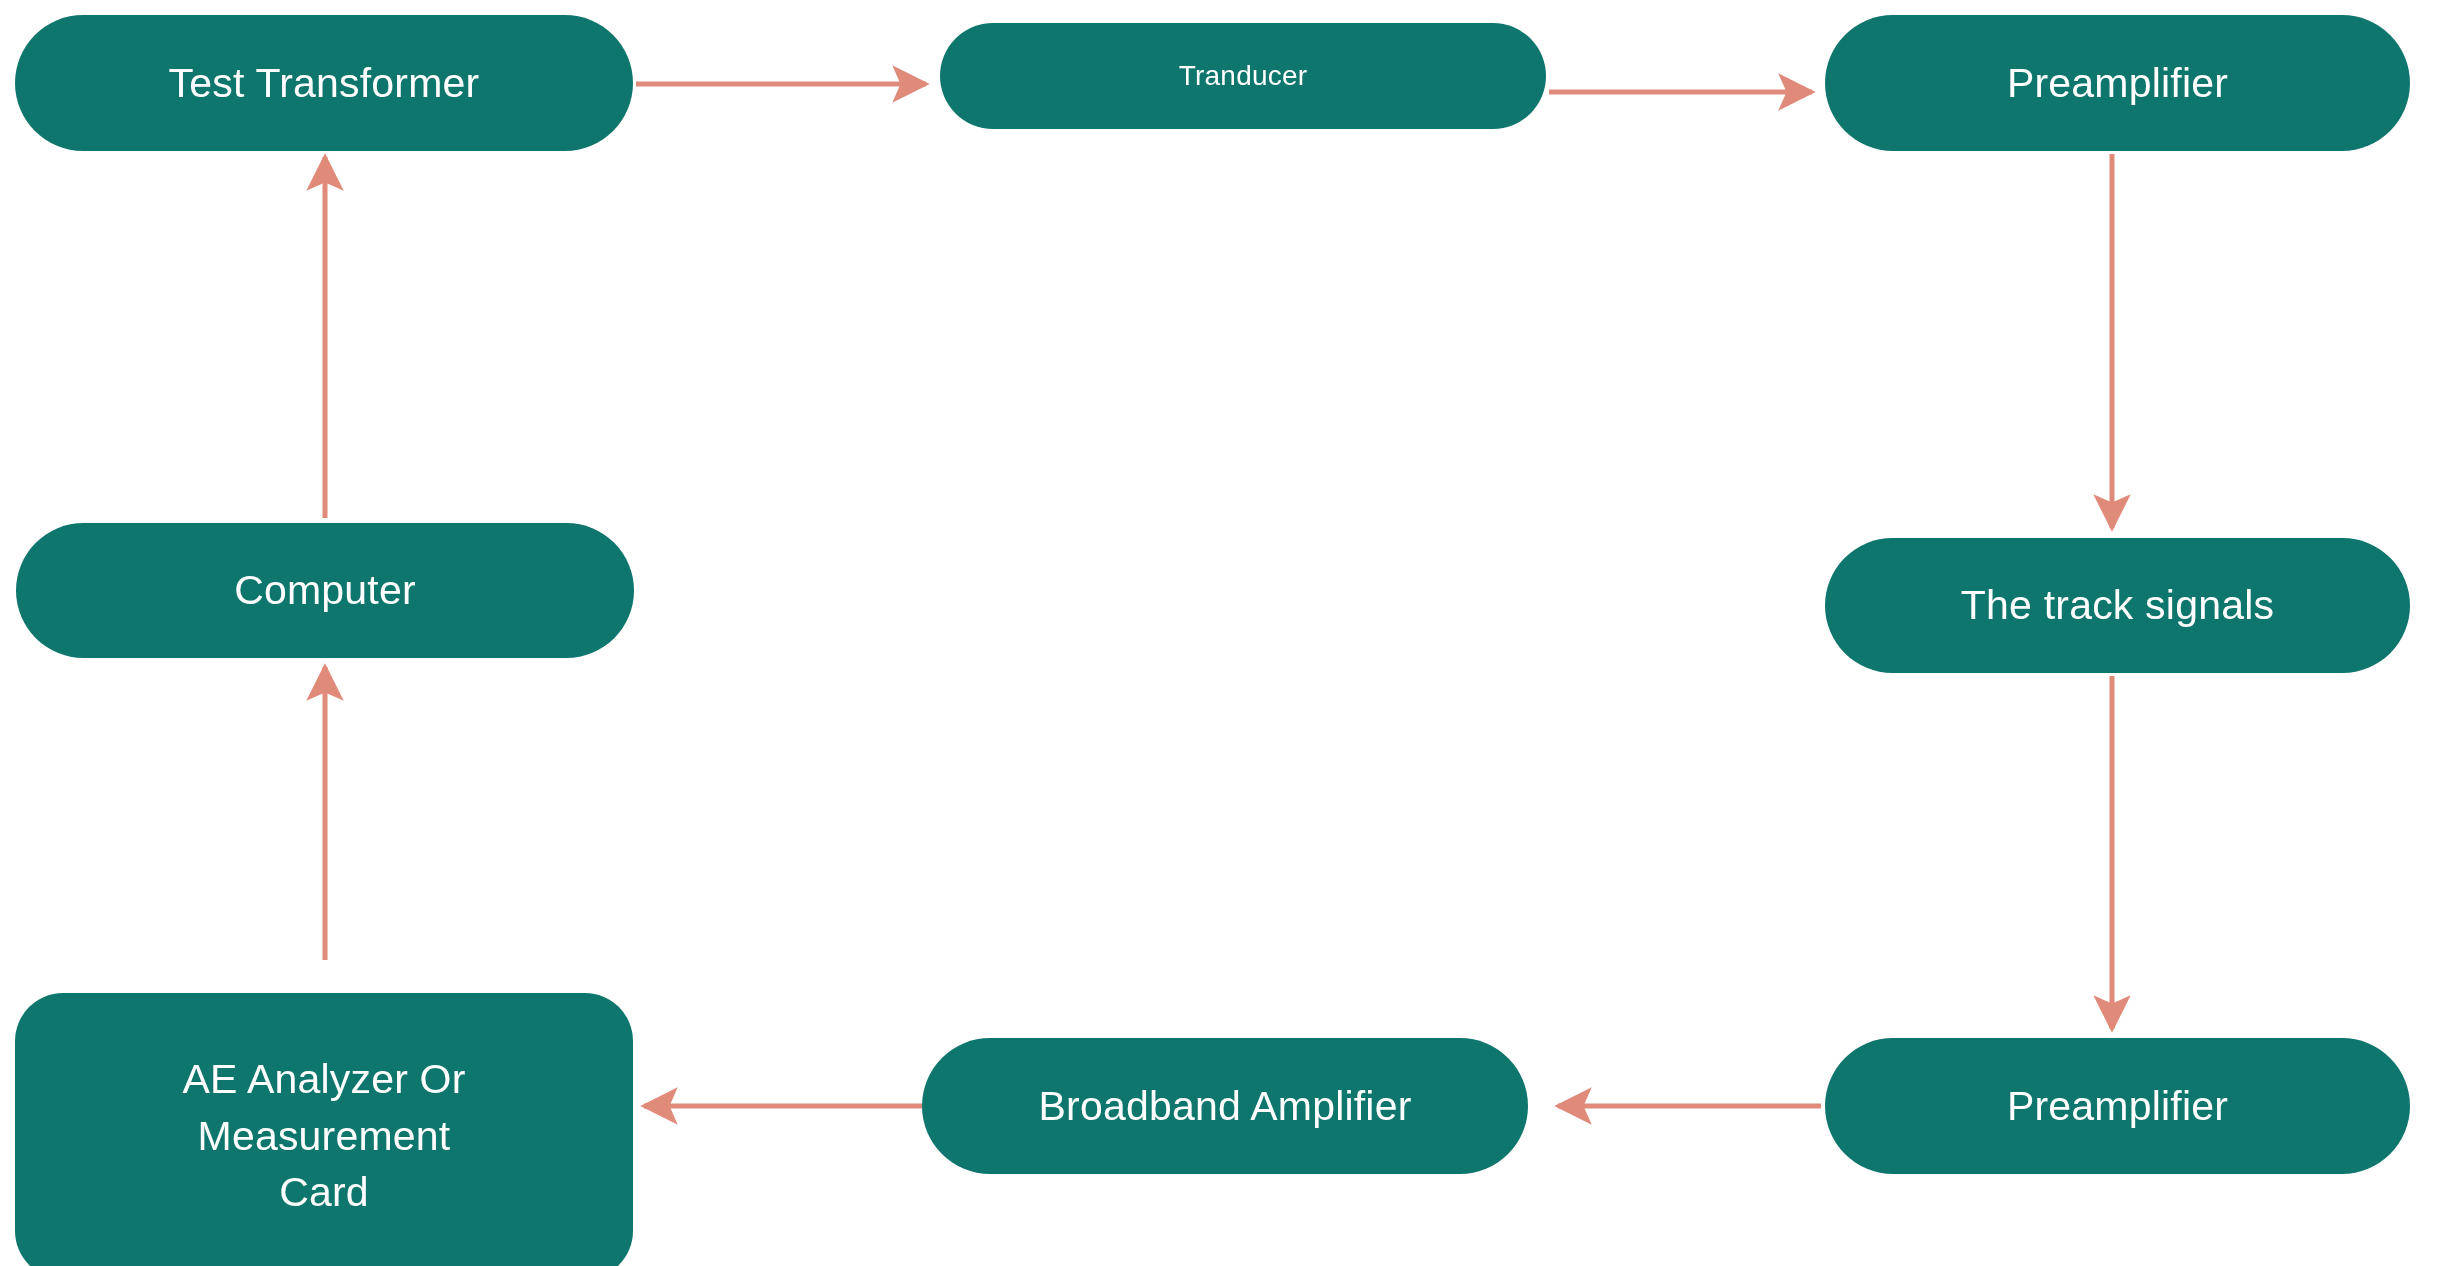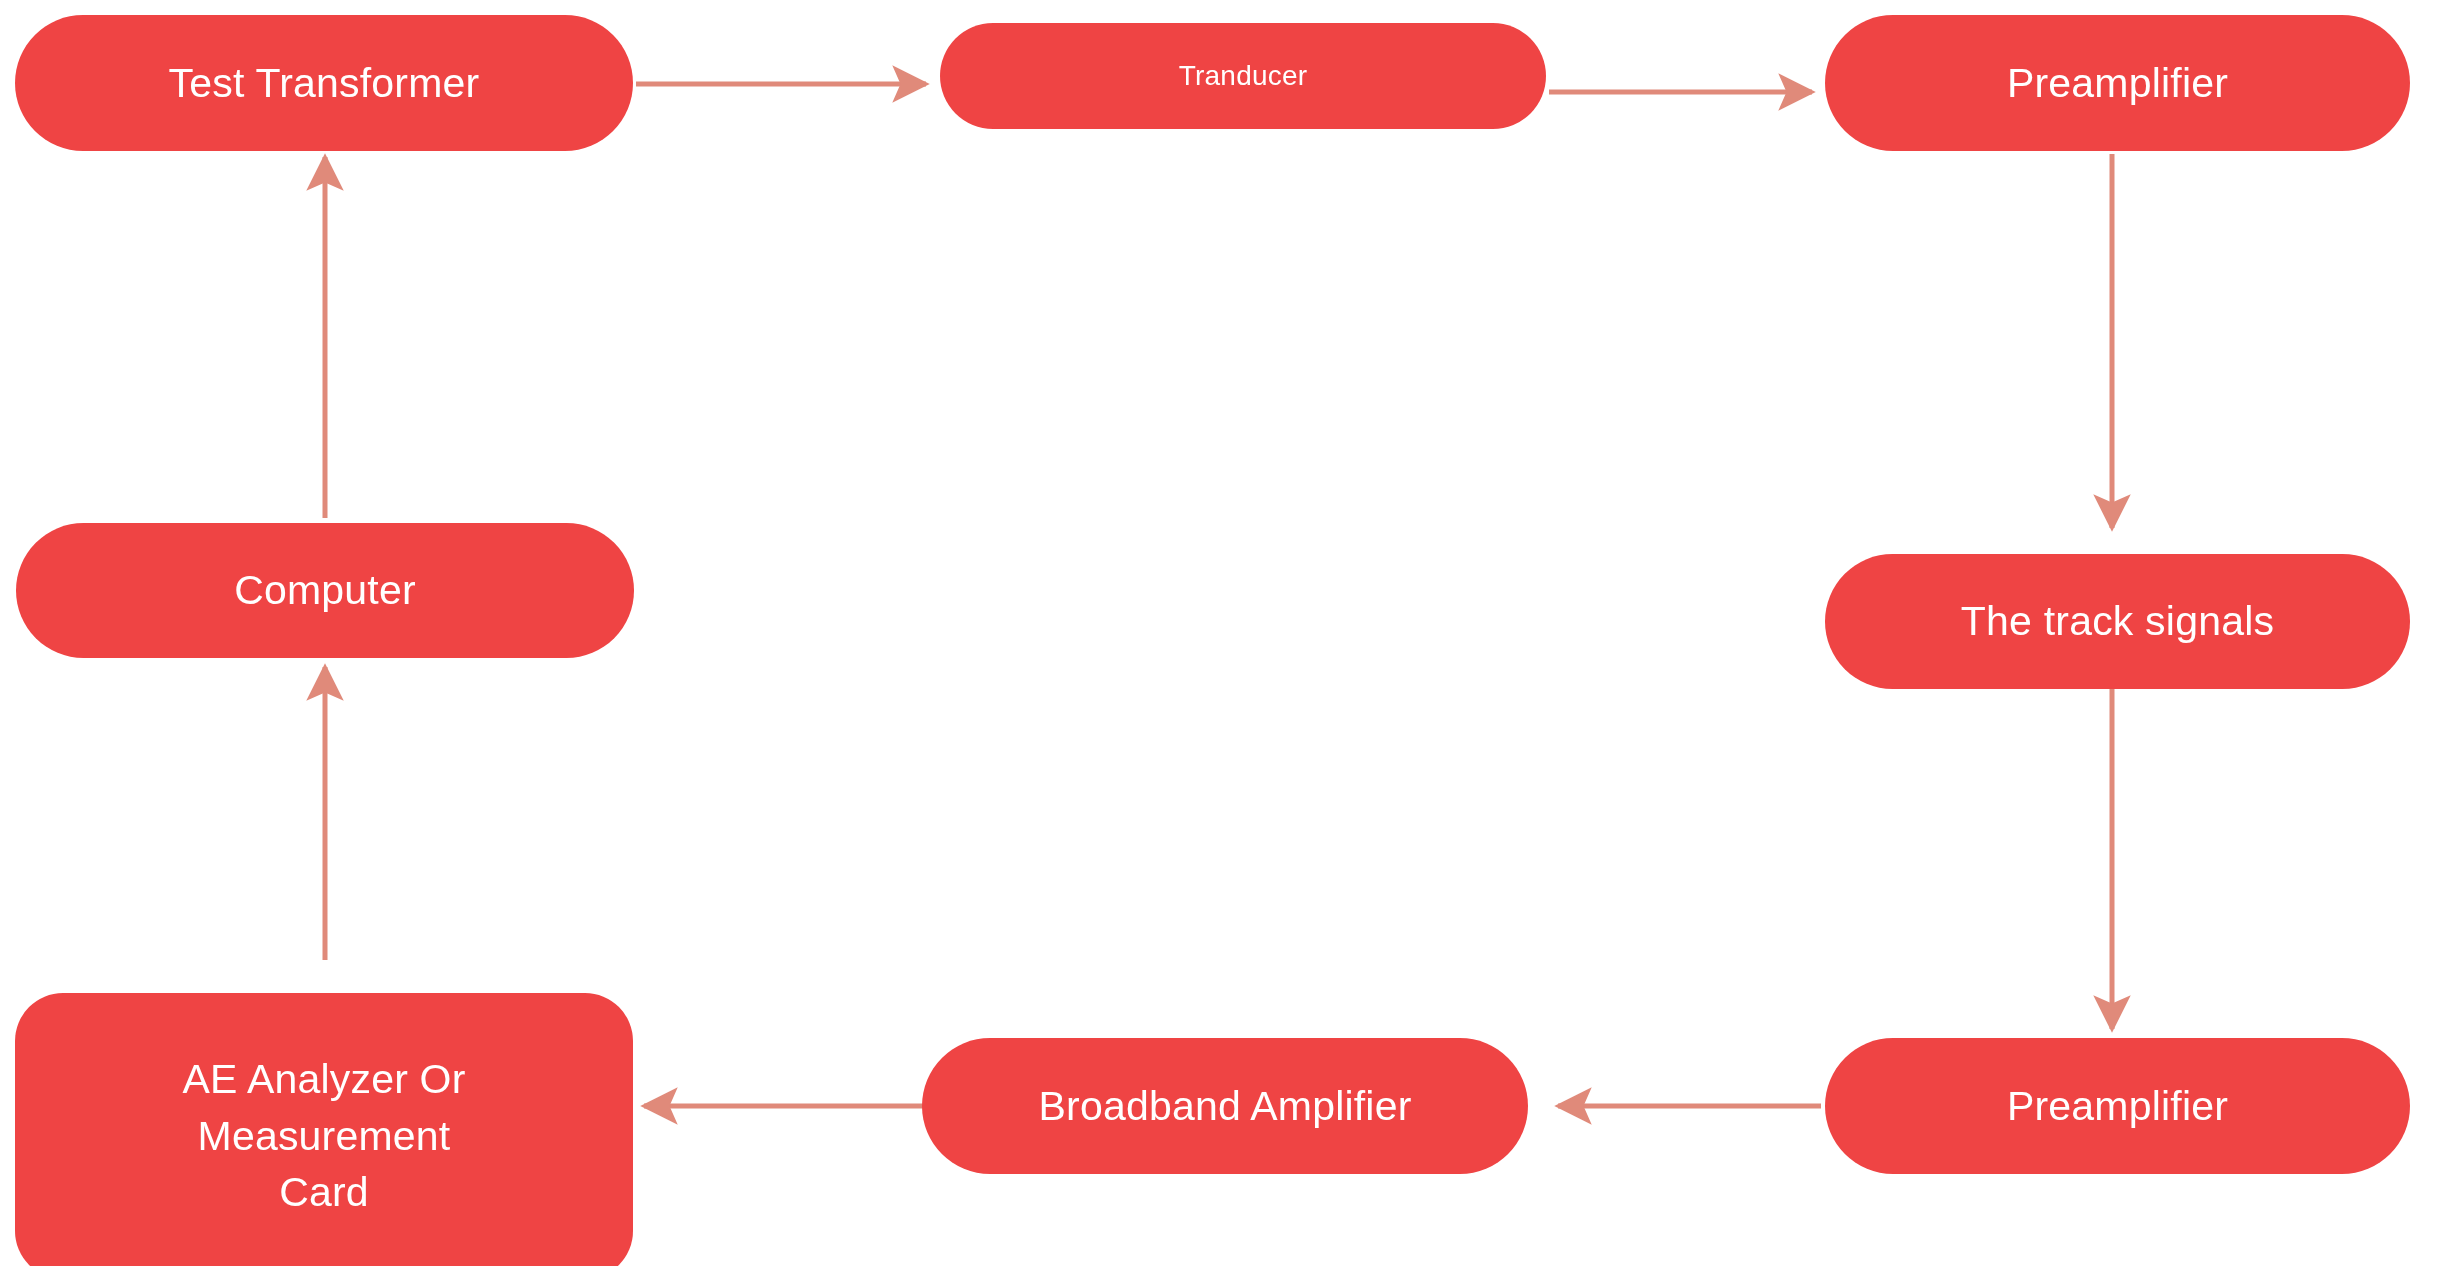--- a/index.html
+++ b/index.html
@@ -21,21 +21,21 @@
     position: absolute;
     left: 0;
     top: 0;
     width: 2440px;
     height: 1266px;
     pointer-events: none;
   }
   .node {
     position: absolute;
     box-sizing: border-box;
-    background: #ef4444;
+    background: #0f766e;
     color: #ffffff;
     display: flex;
     align-items: center;
     justify-content: center;
     text-align: center;
     font-family: "Liberation Sans", sans-serif;
     font-weight: 400;
     letter-spacing: 0.2px;
     line-height: 1.38;
     -webkit-font-smoothing: antialiased;
@@ -64,21 +64,21 @@
     font-size: 41px;
   }
 
   
   #node-computer {
     left: 16px;  top: 523px; width: 618px;  height: 135px;
     border-radius: 68px;
     font-size: 41px;
   }
   #node-track-signals {
-    left: 1825px; top: 554px; width: 585px; height: 135px;
+    left: 1825px; top: 538px; width: 585px; height: 135px;
     border-radius: 68px;
     font-size: 41px;
   }
 
   
   #node-ae-analyzer {
     left: 15px;  top: 993px; width: 618px;  height: 286px;
     border-radius: 48px;
     font-size: 41px;
   }

